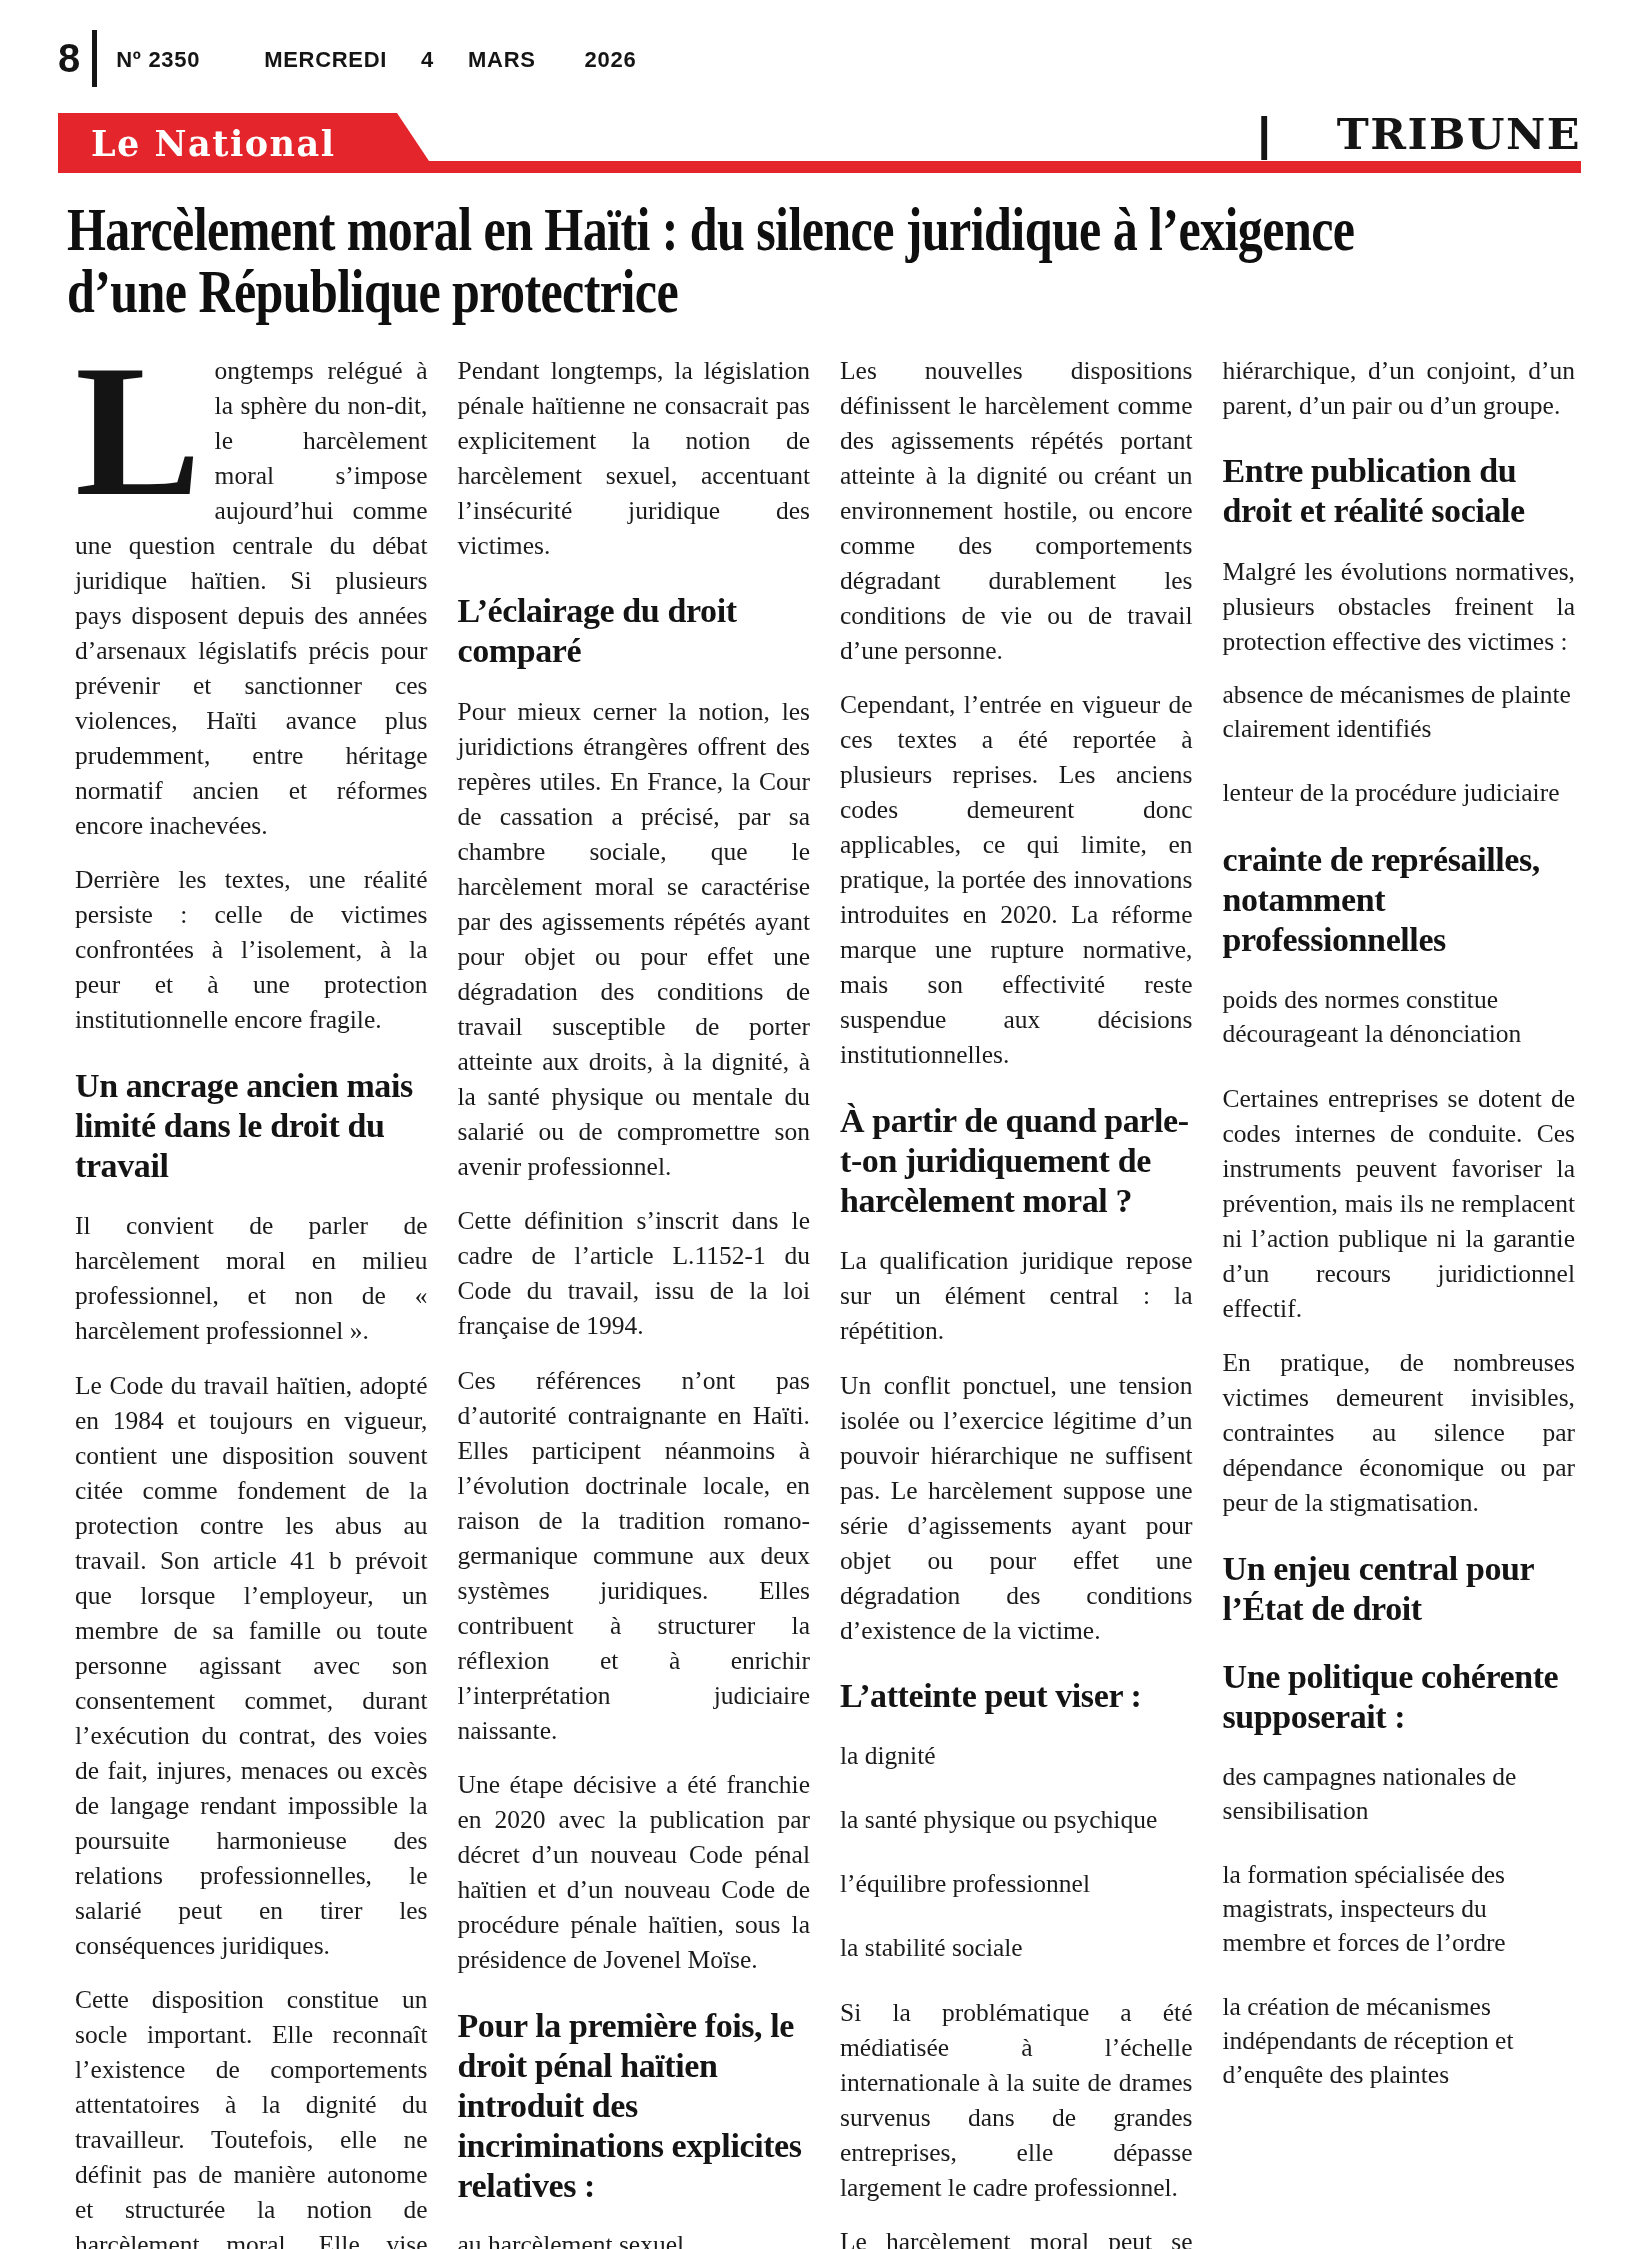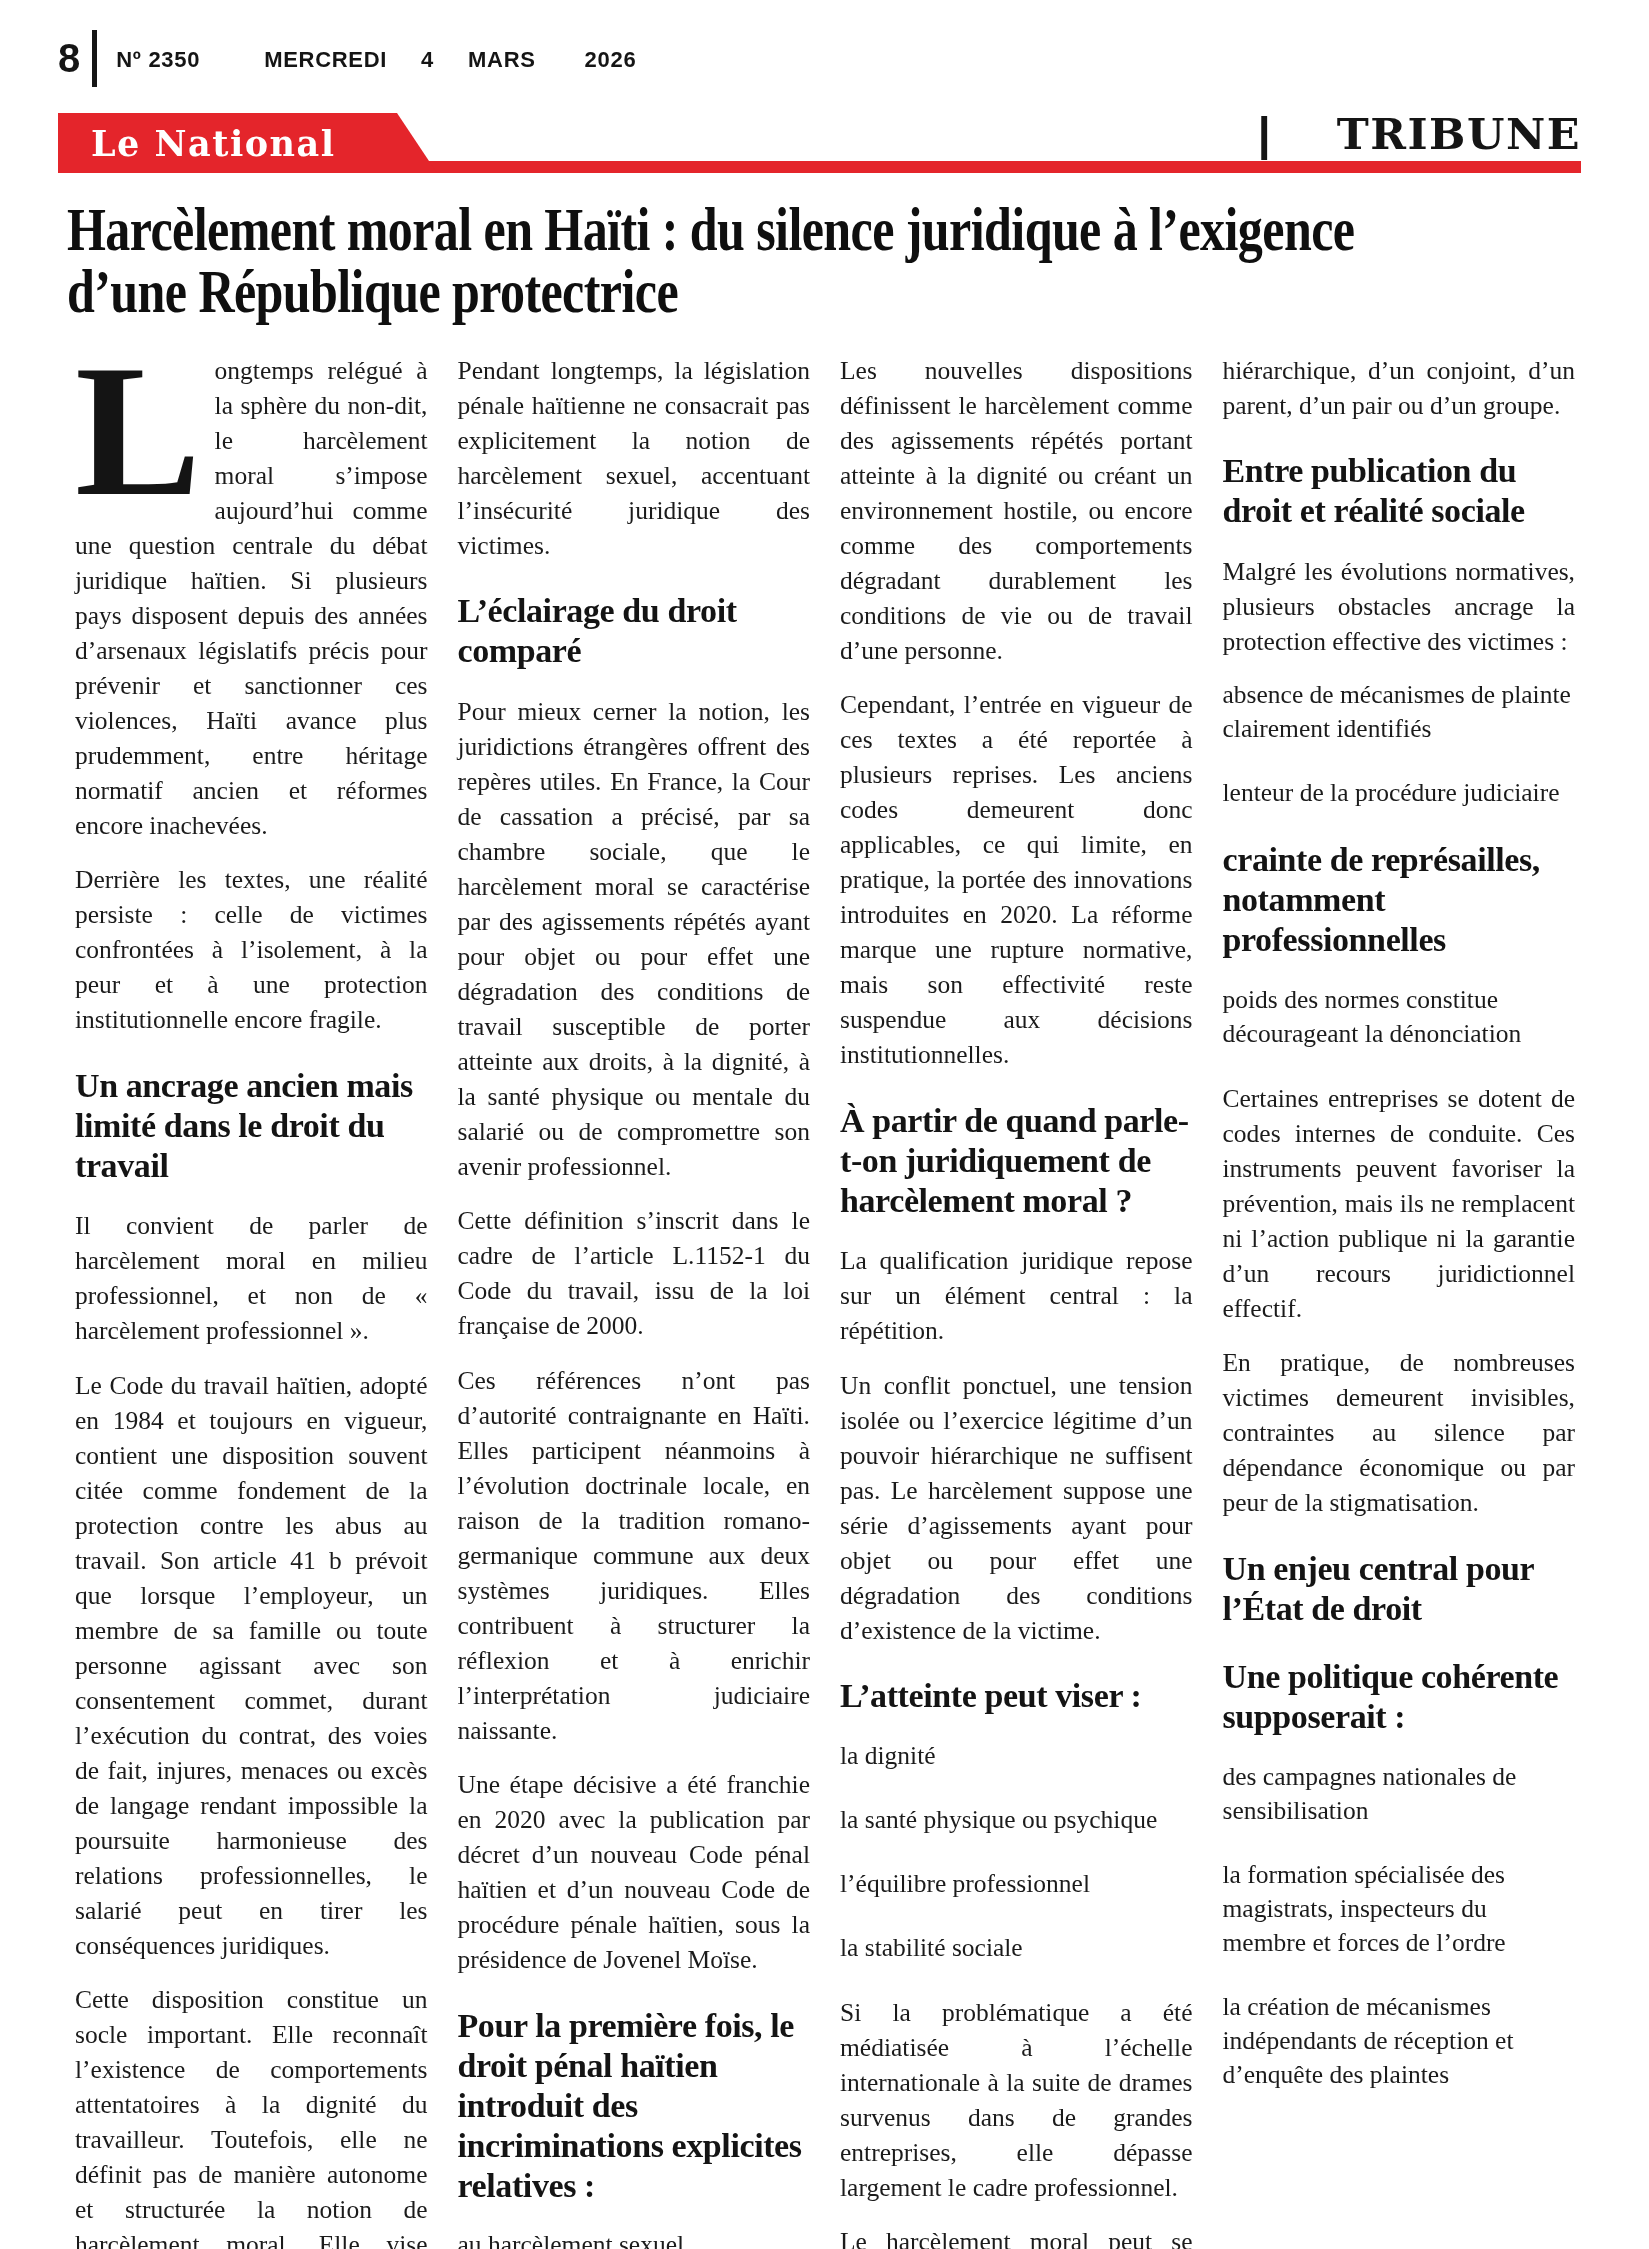--- a/index.html
+++ b/index.html
@@ -86,21 +86,21 @@
         <p class="para">Derrière les textes, une réalité persiste : celle de victimes confrontées à l’isolement, à la peur et à une protection institutionnelle encore fragile.</p>
         <h3 class="h2">Un ancrage ancien mais limité dans le droit du travail</h3>
         <p class="para">Il convient de parler de harcèlement moral en milieu professionnel, et non de « harcèlement professionnel ».</p>
         <p class="para">Le Code du travail haïtien, adopté en 1984 et toujours en vigueur, contient une disposition souvent citée comme fondement de la protection contre les abus au travail. Son article 41 b prévoit que lorsque l’employeur, un membre de sa famille ou toute personne agissant avec son consentement commet, durant l’exécution du contrat, des voies de fait, injures, menaces ou excès de langage rendant impossible la poursuite harmonieuse des relations professionnelles, le salarié peut en tirer les conséquences juridiques.</p>
         <p class="para">Cette disposition constitue un socle important. Elle reconnaît l’existence de comportements attentatoires à la dignité du travailleur. Toutefois, elle ne définit pas de manière autonome et structurée la notion de harcèlement moral. Elle vise essentiellement des manifestations visibles d’hostilité, sans appréhender pleinement les mécanismes plus insidieux de pression psychologique répétée.</p>
       </div>
     <div class="col">
         <p class="para">Pendant longtemps, la législation pénale haïtienne ne consacrait pas explicitement la notion de harcèlement sexuel, accentuant l’insécurité juridique des victimes.</p>
         <h3 class="h2">L’éclairage du droit comparé</h3>
         <p class="para">Pour mieux cerner la notion, les juridictions étrangères offrent des repères utiles. En France, la Cour de cassation a précisé, par sa chambre sociale, que le harcèlement moral se caractérise par des agissements répétés ayant pour objet ou pour effet une dégradation des conditions de travail susceptible de porter atteinte aux droits, à la dignité, à la santé physique ou mentale du salarié ou de compromettre son avenir professionnel.</p>
-        <p class="para">Cette définition s’inscrit dans le cadre de l’article L.1152-1 du Code du travail, issu de la loi française de 2000.</p>
+        <p class="para">Cette définition s’inscrit dans le cadre de l’article L.1152-1 du Code du travail, issu de la loi française de 1994.</p>
         <p class="para">Ces références n’ont pas d’autorité contraignante en Haïti. Elles participent néanmoins à l’évolution doctrinale locale, en raison de la tradition romano-germanique commune aux deux systèmes juridiques. Elles contribuent à structurer la réflexion et à enrichir l’interprétation judiciaire naissante.</p>
         <p class="para">Une étape décisive a été franchie en 2020 avec la publication par décret d’un nouveau Code pénal haïtien et d’un nouveau Code de procédure pénale haïtien, sous la présidence de Jovenel Moïse.</p>
         <h3 class="h2">Pour la première fois, le droit pénal haïtien introduit des incriminations explicites relatives :</h3>
         <p class="li">au harcèlement sexuel</p>
       </div>
     <div class="col">
         <p class="para">Les nouvelles dispositions définissent le harcèlement comme des agissements répétés portant atteinte à la dignité ou créant un environnement hostile, ou encore comme des comportements dégradant durablement les conditions de vie ou de travail d’une personne.</p>
         <p class="para">Cependant, l’entrée en vigueur de ces textes a été reportée à plusieurs reprises. Les anciens codes demeurent donc applicables, ce qui limite, en pratique, la portée des innovations introduites en 2020. La réforme marque une rupture normative, mais son effectivité reste suspendue aux décisions institutionnelles.</p>
         <h3 class="h2">À partir de quand parle-t-on juridiquement de harcèlement moral ?</h3>
         <p class="para">La qualification juridique repose sur un élément central : la répétition.</p>
@@ -109,21 +109,21 @@
         <p class="li">la dignité</p>
         <p class="li">la santé physique ou psychique</p>
         <p class="li">l’équilibre professionnel</p>
         <p class="li">la stabilité sociale</p>
         <p class="para">Si la problématique a été médiatisée à l’échelle internationale à la suite de drames survenus dans de grandes entreprises, elle dépasse largement le cadre professionnel.</p>
         <p class="para">Le harcèlement moral peut se manifester dans la sphère familiale, affective, scolaire ou numérique : pressions constantes, humiliations répétées, dénigrement systématique, cyberharcèlement. Il ne connaît ni classe sociale, ni âge, ni genre. Il peut émaner d’un supérieur</p>
       </div>
     <div class="col">
         <p class="para">hiérarchique, d’un conjoint, d’un parent, d’un pair ou d’un groupe.</p>
         <h3 class="h2">Entre publication du droit et réalité sociale</h3>
-        <p class="para">Malgré les évolutions normatives, plusieurs obstacles ancrage la protection effective des victimes :</p>
+        <p class="para">Malgré les évolutions normatives, plusieurs obstacles freinent la protection effective des victimes :</p>
         <p class="li">absence de mécanismes de plainte clairement identifiés</p>
         <p class="li">lenteur de la procédure judiciaire</p>
         <h3 class="h2">crainte de représailles, notamment professionnelles</h3>
         <p class="li">poids des normes constitue décourageant la dénonciation</p>
         <p class="para">Certaines entreprises se dotent de codes internes de conduite. Ces instruments peuvent favoriser la prévention, mais ils ne remplacent ni l’action publique ni la garantie d’un recours juridictionnel effectif.</p>
         <p class="para">En pratique, de nombreuses victimes demeurent invisibles, contraintes au silence par dépendance économique ou par peur de la stigmatisation.</p>
         <h3 class="h2">Un enjeu central pour l’État de droit</h3>
         <h3 class="h2">Une politique cohérente supposerait :</h3>
         <p class="li">des campagnes nationales de sensibilisation</p>
         <p class="li">la formation spécialisée des magistrats, inspecteurs du membre et forces de l’ordre</p>

